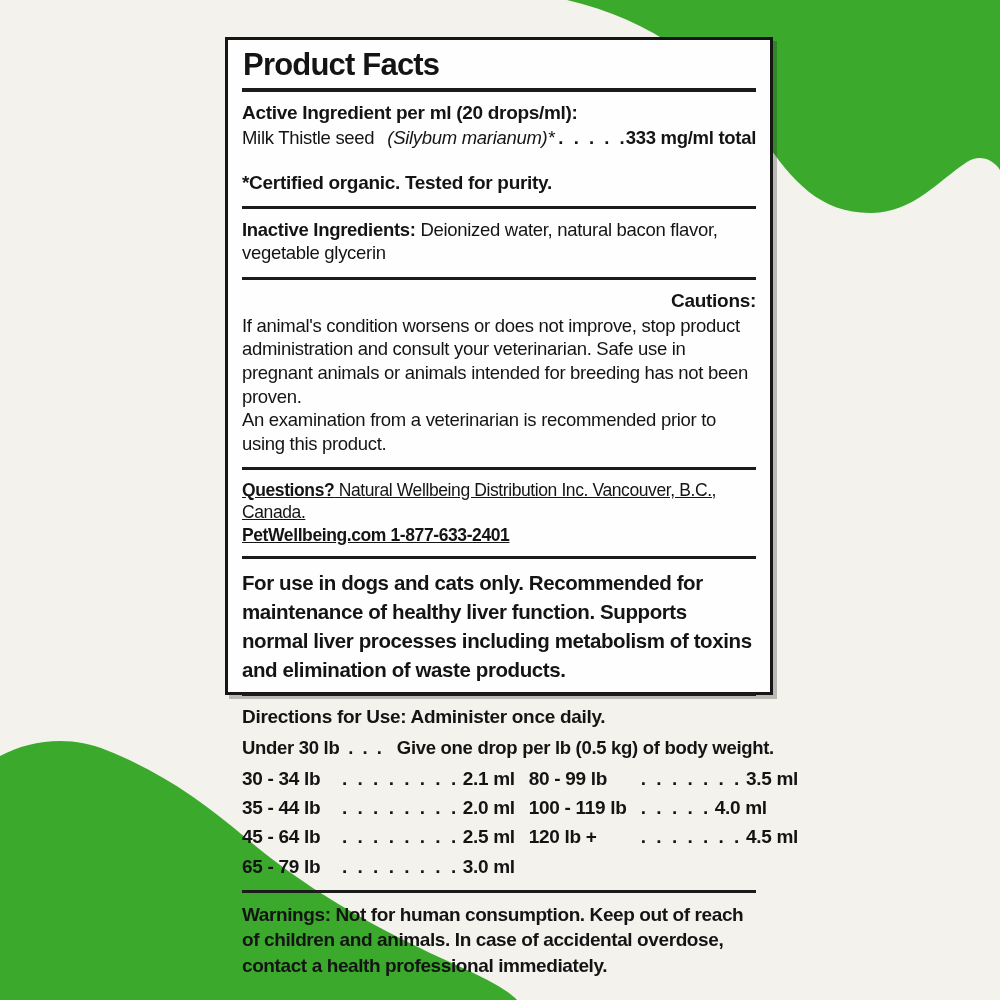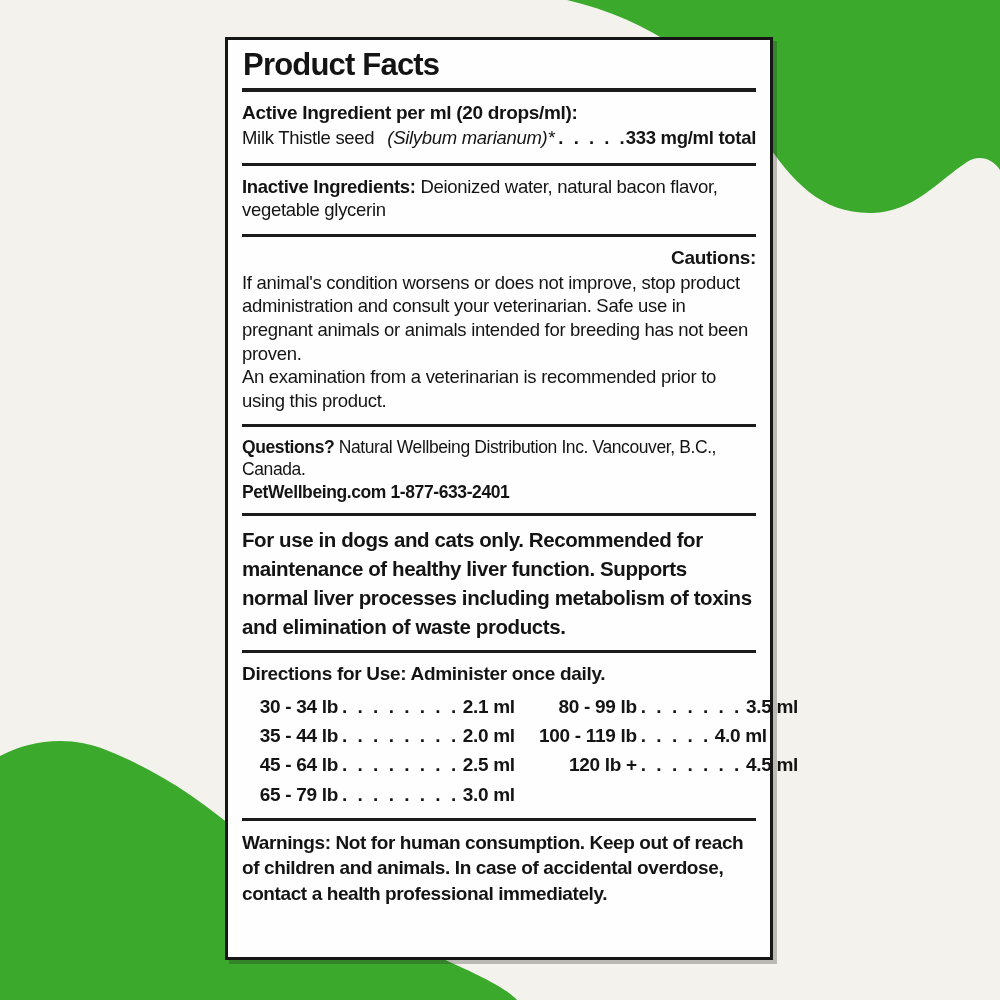--- a/index.html
+++ b/index.html
@@ -15,21 +15,21 @@
     position: absolute;
     inset: 0;
     width: 1000px;
     height: 1000px;
   }
   .card {
     position: absolute;
     left: 225px;
     top: 37px;
     width: 548px;
-    height: 923px;
+    height: 658px;
     background: #fefefe;
     border: 3px solid #161616;
     box-shadow: 4px 4px 0 rgba(40,40,35,0.28);
     padding: 6px 14px 10px 14px;
     letter-spacing: -0.3px;
   }
   .title {
     font-size: 31px;
     font-weight: bold;
     letter-spacing: -0.8px;
@@ -46,29 +46,29 @@
     display: flex;
     align-items: flex-start;
     font-size: 18.5px;
     line-height: 1.3;
     margin-top: 2px;
     white-space: nowrap;
   }
   .thistle-row .dots { flex: 1; text-align: center; letter-spacing: 2.5px; font-weight: bold; padding: 0 4px; overflow: hidden; }
   .certified { font-size: 19px; font-weight: bold; margin-top: 21px; }
   .cautions-heading { font-size: 19px; font-weight: bold; line-height: 1.3; text-align: right; }
-  .questions { font-size: 17.5px; line-height: 1.3; letter-spacing: -0.4px; }
+  .questions { font-size: 17.5px; line-height: 1.3; letter-spacing: -0.4px; text-decoration: underline; }
   .usage { font-size: 20.5px; font-weight: bold; line-height: 1.42; letter-spacing: -0.4px; }
   .directions-heading { font-size: 19px; font-weight: bold; line-height: 1.3; }
   .base-row { font-size: 18.5px; font-weight: bold; margin-top: 7px; white-space: nowrap; }
   .base-row .dots { letter-spacing: 2px; padding: 0 8px 0 4px; }
   .dose-columns { display: flex; gap: 14px; margin-top: 5px; }
   .dose-col { flex: 1; font-size: 19px; font-weight: bold; line-height: 1.54; }
   .dose-row { white-space: nowrap; }
-  .dose-row .range { display: inline-block; text-align: right; }
+  .dose-row .range { display: inline-block; }
   .dose-col-left .range { width: 96px; }
   .dose-col-right .range { width: 108px; }
   .dose-row .dots { letter-spacing: 2.5px; padding: 0 4px; }
   .shake { font-size: 19px; font-weight: bold; margin-top: 11px; }
   .warnings { font-size: 19px; font-weight: bold; line-height: 1.34; letter-spacing: -0.4px; }
 </style>
 </head>
 <body>
 
 <svg class="blob-layer" viewBox="0 0 1000 1000" xmlns="http://www.w3.org/2000/svg" aria-hidden="true">
@@ -82,20 +82,21 @@
   <div class="rule-thick"></div>
 
   <div>
     <p class="active-heading">Active Ingredient per ml (20 drops/ml):</p>
     <div class="thistle-row">
       <span>Milk Thistle seed </span>
       <span class="i">(Silybum marianum)*</span>
       <span class="dots">. . . . . . . . .</span>
       <span class="b">333 mg/ml total</span>
     </div>
+    <p class="certified">*Certified organic. Tested for purity.</p>
   </div>
 
   <div class="rule" style="margin-top:12px;"></div>
 
   <p class="body"><b>Inactive Ingredients:</b><span> Deionized water, natural bacon flavor, vegetable glycerin</span></p>
 
   <div class="rule" style="margin-top:12px;"></div>
 
   <div>
     <p class="cautions-heading">Cautions:</p>
@@ -111,20 +112,25 @@
   </div>
 
   <div class="rule"></div>
 
   <p class="usage">For use in dogs and cats only. Recommended for maintenance of healthy liver function. Supports normal liver processes including metabolism of toxins and elimination of waste products.</p>
 
   <div class="rule"></div>
 
   <div>
     <p class="directions-heading">Directions for Use: Administer once daily.</p>
+    <p class="base-row">
+      <span>Under 30 lb</span>
+      <span class="dots">. . .</span>
+      <span>Give one drop per lb (0.5 kg) of body weight.</span>
+    </p>
     <div class="dose-columns">
       <div class="dose-col dose-col-left">
         <p class="dose-row"><span class="range">30 - 34 lb</span><span class="dots">. . . . . . . .</span><span>2.1 ml</span></p>
         <p class="dose-row"><span class="range">35 - 44 lb</span><span class="dots">. . . . . . . .</span><span>2.0 ml</span></p>
         <p class="dose-row"><span class="range">45 - 64 lb</span><span class="dots">. . . . . . . .</span><span>2.5 ml</span></p>
         <p class="dose-row"><span class="range">65 - 79 lb</span><span class="dots">. . . . . . . .</span><span>3.0 ml</span></p>
       </div>
       <div class="dose-col dose-col-right">
         <p class="dose-row"><span class="range">80 - 99 lb</span><span class="dots">. . . . . . .</span><span>3.5 ml</span></p>
         <p class="dose-row"><span class="range">100 - 119 lb</span><span class="dots">. . . . .</span><span>4.0 ml</span></p>

